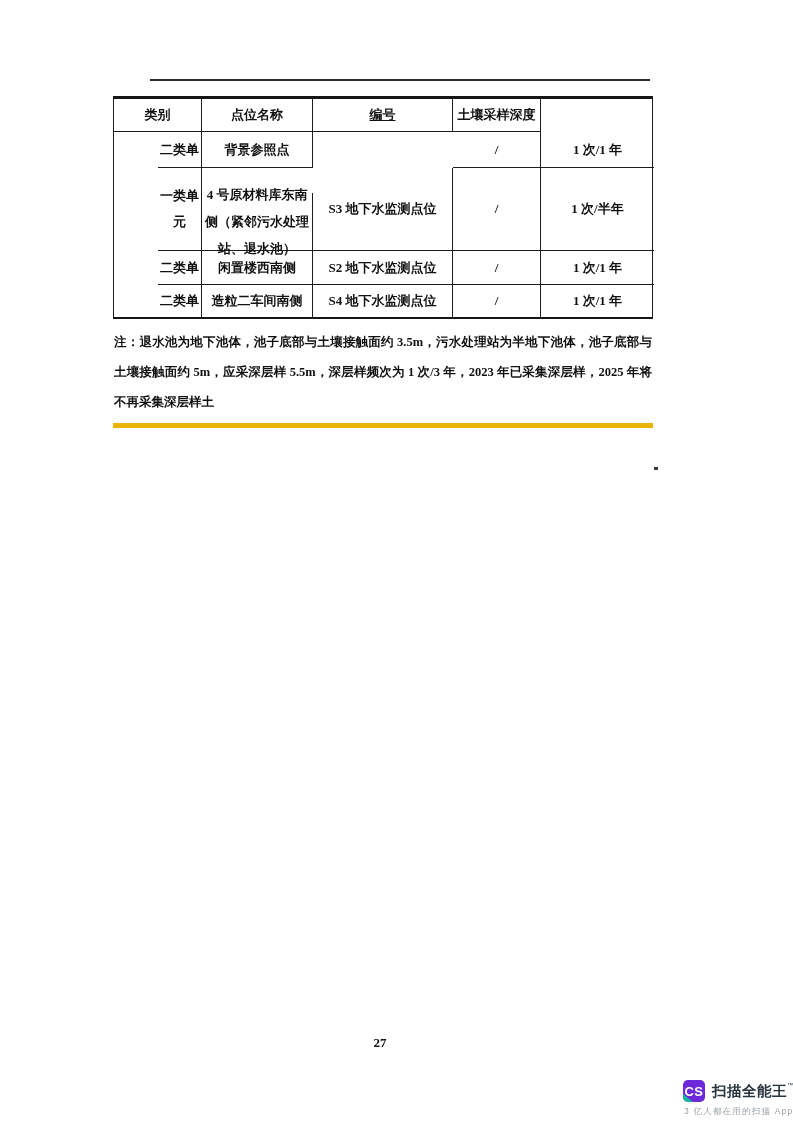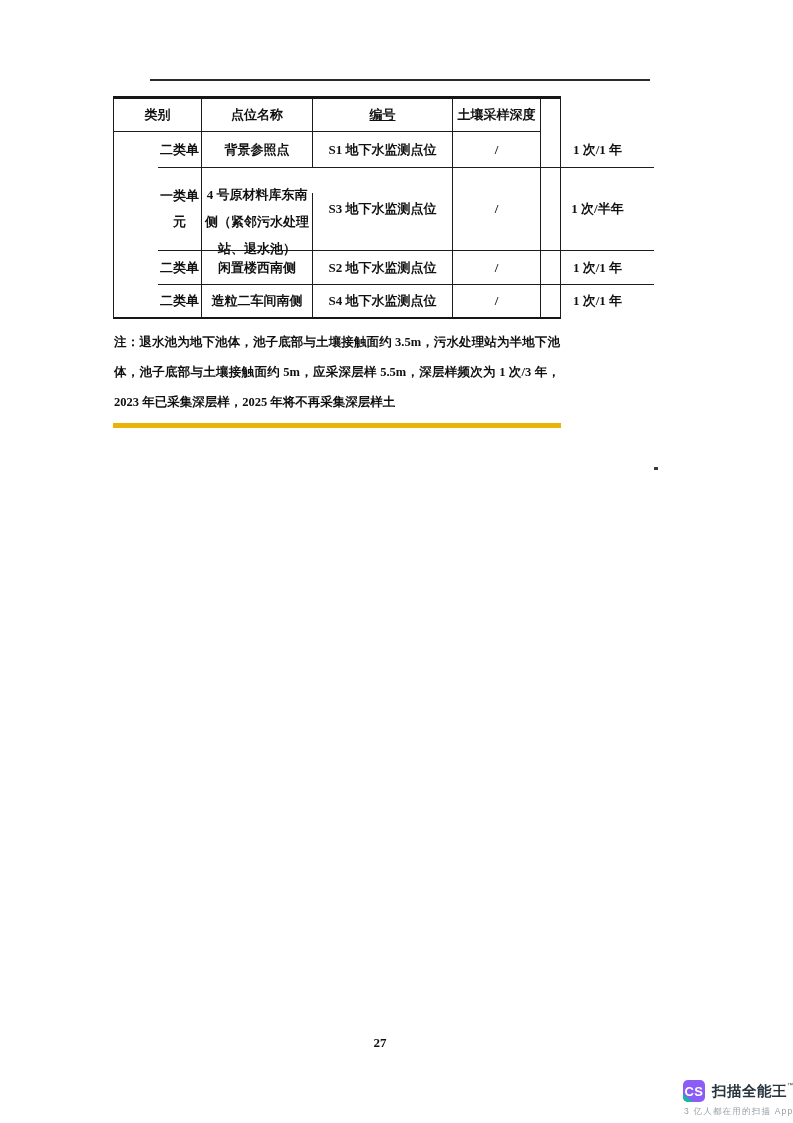--- a/index.html
+++ b/index.html
@@ -7,21 +7,21 @@
   body { position:relative; overflow:hidden;
          font-family:"Liberation Serif","DejaVu Serif",serif; color:#111; }
 
   .page { position:absolute; inset:0; }
 
   
   .artifact-line { position:absolute; left:150px; top:79px; width:500px; height:2px;
                    background:#2b2b2b; }
 
   
-  .tbl-wrap { position:absolute; left:113px; top:96px; width:448px; }
+  .tbl-wrap { position:absolute; left:113px; top:96px; width:540px; }
   .tbl {
     display:grid;
     grid-template-columns:44px 44px 111px 140px 88px 113px;
     grid-template-rows:33px 36px 83px 34px 32px;
     border-top:3.5px solid #161616;
     border-bottom:2px solid #161616;
     border-left:1.5px solid #1c1c1c;
     border-right:1.5px solid #1c1c1c;
   }
   .cell { display:flex; align-items:center; justify-content:center; text-align:center;
@@ -52,21 +52,21 @@
   .speck { position:absolute; left:654px; top:467px; width:4px; height:3px; background:#3a3a3a; }
 
   .pageno { position:absolute; left:340px; top:1035px; width:80px; text-align:center;
             font-size:13px; font-weight:bold; }
 
   
   .footer { position:absolute; left:683px; top:1080px; width:106px;
             font-family:"Liberation Sans","DejaVu Sans",sans-serif; }
   .brand-line { position:absolute; left:29px; top:2px; white-space:nowrap; }
   .cs-badge { position:absolute; left:0; top:0; width:22px; height:22px; border-radius:5px;
-              background:#8b5cf6; overflow:hidden;
+              background:#6d28d9; overflow:hidden;
               display:flex; align-items:center; justify-content:center; }
   .cs-accent { position:absolute; left:0; bottom:0; width:10px; height:8px;
                clip-path:polygon(0 100%, 0 0, 100% 100%); }
   .cs-text { position:relative; color:#ffffff; font-size:13px; font-weight:bold;
              letter-spacing:0.5px; }
   .brand { font-size:14.5px; font-weight:bold; letter-spacing:0.5px; }
   .tm { font-size:6px; vertical-align:top; }
   .tagline { position:absolute; left:1px; top:26px; font-size:8.5px;
              letter-spacing:1.2px; white-space:nowrap; }
 </style>
@@ -81,21 +81,20 @@
     <div class="tbl">
 
       <div class="cell hdr h-cat">类别</div>
       <div class="cell hdr h-name">点位名称</div>
       <div class="cell hdr h-code">编号</div>
       <div class="cell hdr h-depth">土壤采样深度</div>
 
 
       <div class="cell r1 c-unit">二类单</div>
       <div class="cell r1 c-name">背景参照点</div>
-      <div class="cell r1 c-code">S1 地下水监测点位</div>
       <div class="cell r1 c-depth">/</div>
       <div class="cell r1 c-freq col-last">1 次/1 年</div>
 
       <div class="cell r2 c-unit">一类单元</div>
       <div class="cell r2 c-name">4 号原材料库东南侧（紧邻污水处理站、退水池）</div>
       <div class="cell r2 c-code">S3 地下水监测点位</div>
       <div class="cell r2 c-depth">/</div>
       <div class="cell r2 c-freq col-last">1 次/半年</div>
 
       <div class="cell r3 c-unit">二类单</div>

